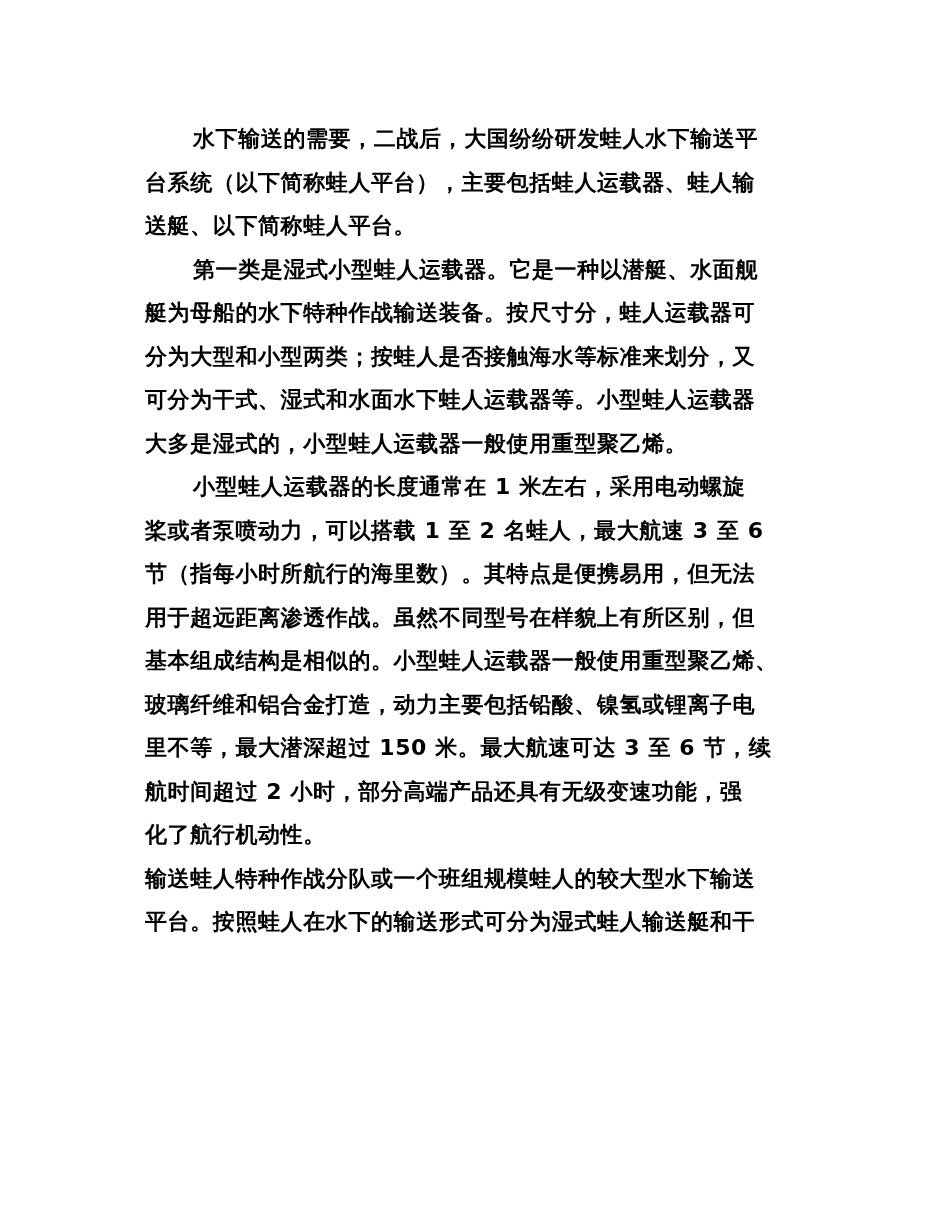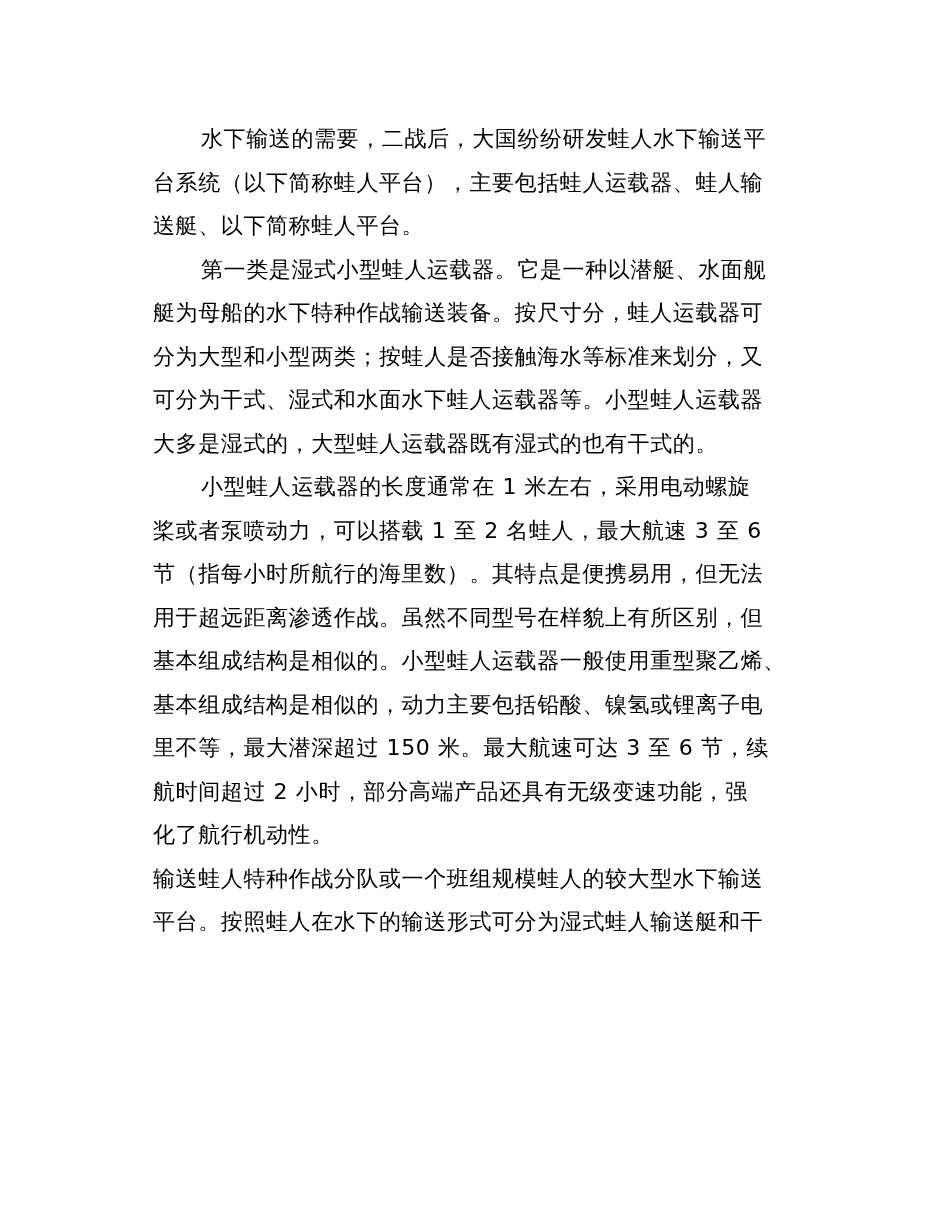--- a/index.html
+++ b/index.html
@@ -15,21 +15,22 @@
       font-family: "DejaVu Sans", "Liberation Sans", sans-serif;
       color: #000000;
     }
     .page {
       position: absolute;
       left: 141px;
       top: 117px;
       width: 680px;
     }
     .paragraph {
-      margin: 0 0 0 12px;
+      margin: 0 0 0 4px;
+      font-weight: bold;
     }
     .line {
       display: block;
       font-size: 22px;
       line-height: 43.5px;
       height: 43.5px;
       white-space: nowrap;
       letter-spacing: 0.6px;
     }
     .line.indent {
@@ -45,30 +46,30 @@
     <span class="line indent">水下输送的需要，二战后，大国纷纷研发蛙人水下输送平</span>
     <span class="line">台系统（以下简称蛙人平台），主要包括蛙人运载器、蛙人输</span>
     <span class="line">送艇、以下简称蛙人平台。</span>
   </div>
 
   <div class="paragraph">
     <span class="line indent">第一类是湿式小型蛙人运载器。它是一种以潜艇、水面舰</span>
     <span class="line">艇为母船的水下特种作战输送装备。按尺寸分，蛙人运载器可</span>
     <span class="line">分为大型和小型两类；按蛙人是否接触海水等标准来划分，又</span>
     <span class="line">可分为干式、湿式和水面水下蛙人运载器等。小型蛙人运载器</span>
-    <span class="line">大多是湿式的，大型蛙人运载器既有湿式的也有干式的。</span>
+    <span class="line">大多是湿式的，小型蛙人运载器一般使用重型聚乙烯。</span>
   </div>
 
   <div class="paragraph">
     <span class="line indent">小型蛙人运载器的长度通常在 1 米左右，采用电动螺旋</span>
     <span class="line">桨或者泵喷动力，可以搭载 1 至 2 名蛙人，最大航速 3 至 6</span>
     <span class="line">节（指每小时所航行的海里数）。其特点是便携易用，但无法</span>
     <span class="line">用于超远距离渗透作战。虽然不同型号在样貌上有所区别，但</span>
     <span class="line">基本组成结构是相似的。小型蛙人运载器一般使用重型聚乙烯、</span>
-    <span class="line">基本组成结构是相似的，动力主要包括铅酸、镍氢或锂离子电</span>
+    <span class="line">玻璃纤维和铝合金打造，动力主要包括铅酸、镍氢或锂离子电</span>
     <span class="line">里不等，最大潜深超过 150 米。最大航速可达 3 至 6 节，续</span>
     <span class="line">航时间超过 2 小时，部分高端产品还具有无级变速功能，强</span>
     <span class="line">化了航行机动性。</span>
   </div>
 
   <div class="paragraph">
     <span class="line">输送蛙人特种作战分队或一个班组规模蛙人的较大型水下输送</span>
     <span class="line">平台。按照蛙人在水下的输送形式可分为湿式蛙人输送艇和干</span>
   </div>
 

